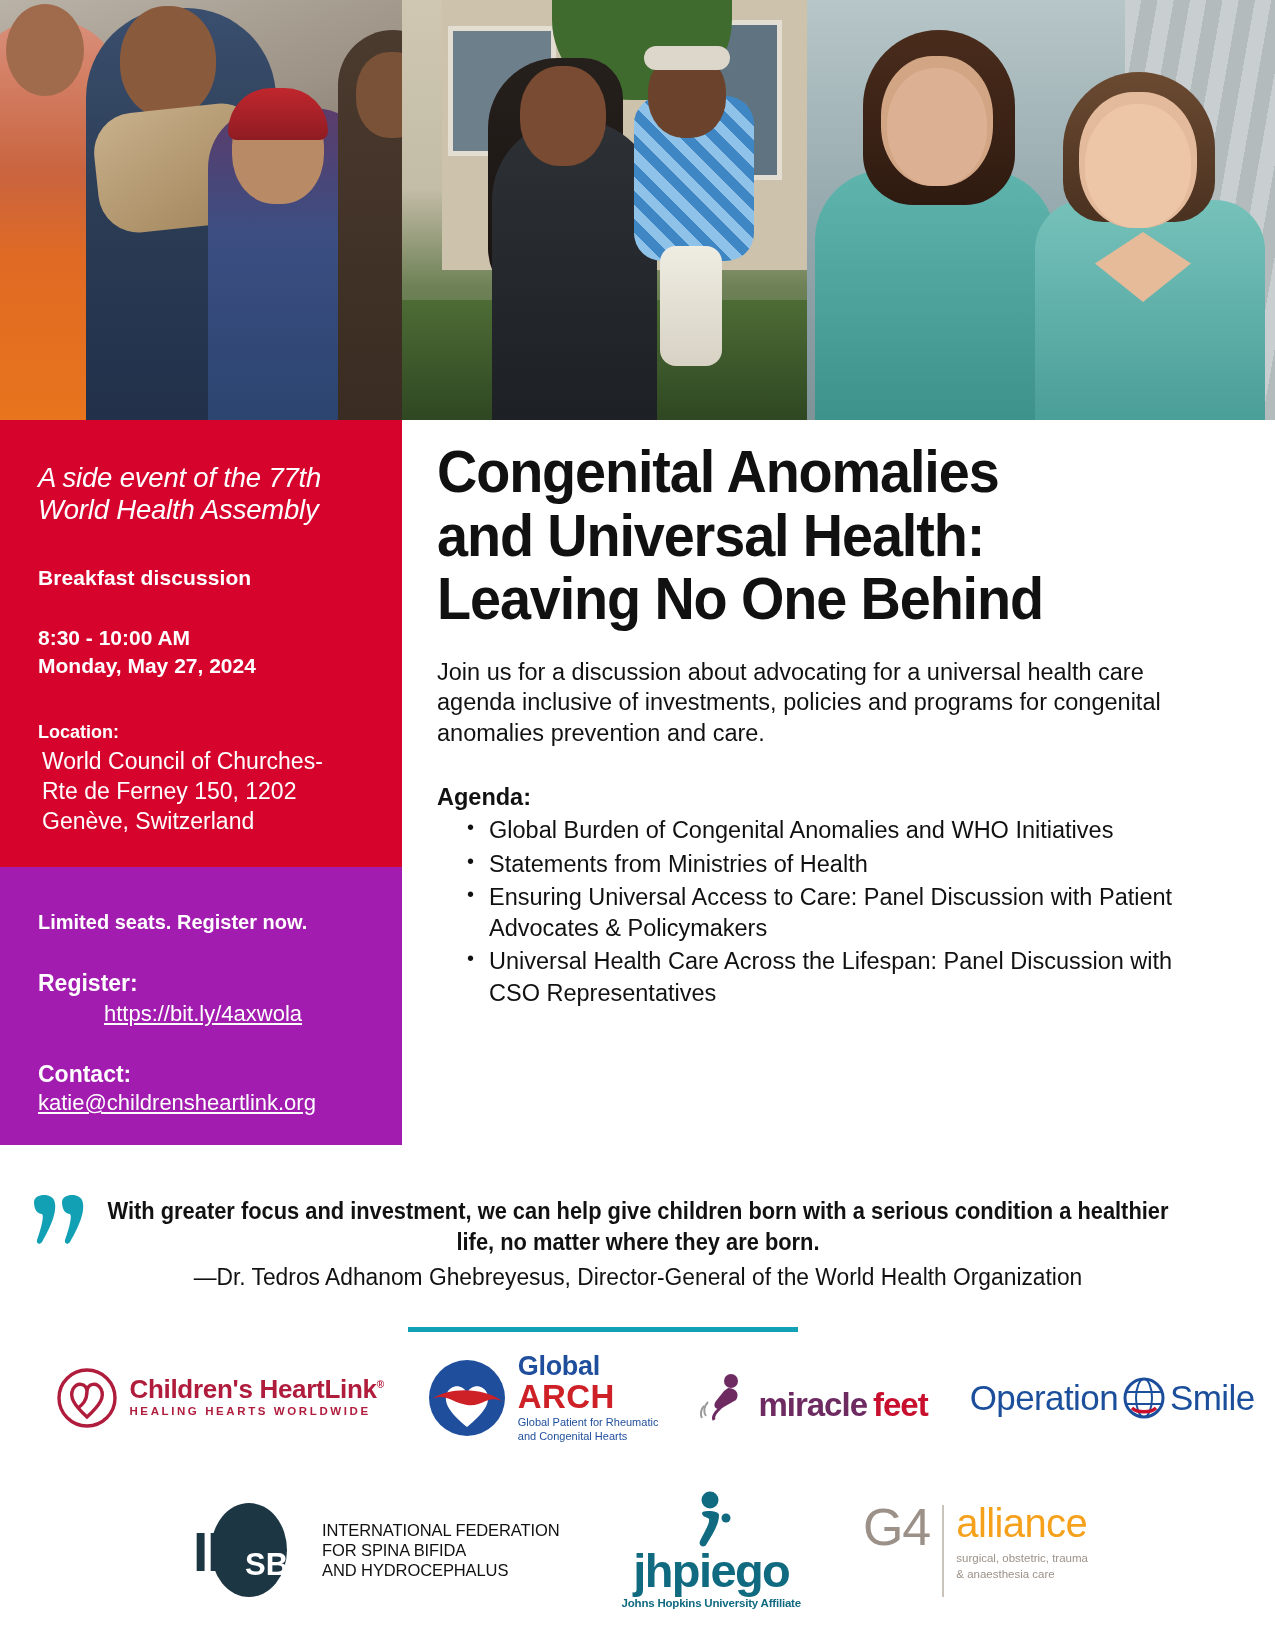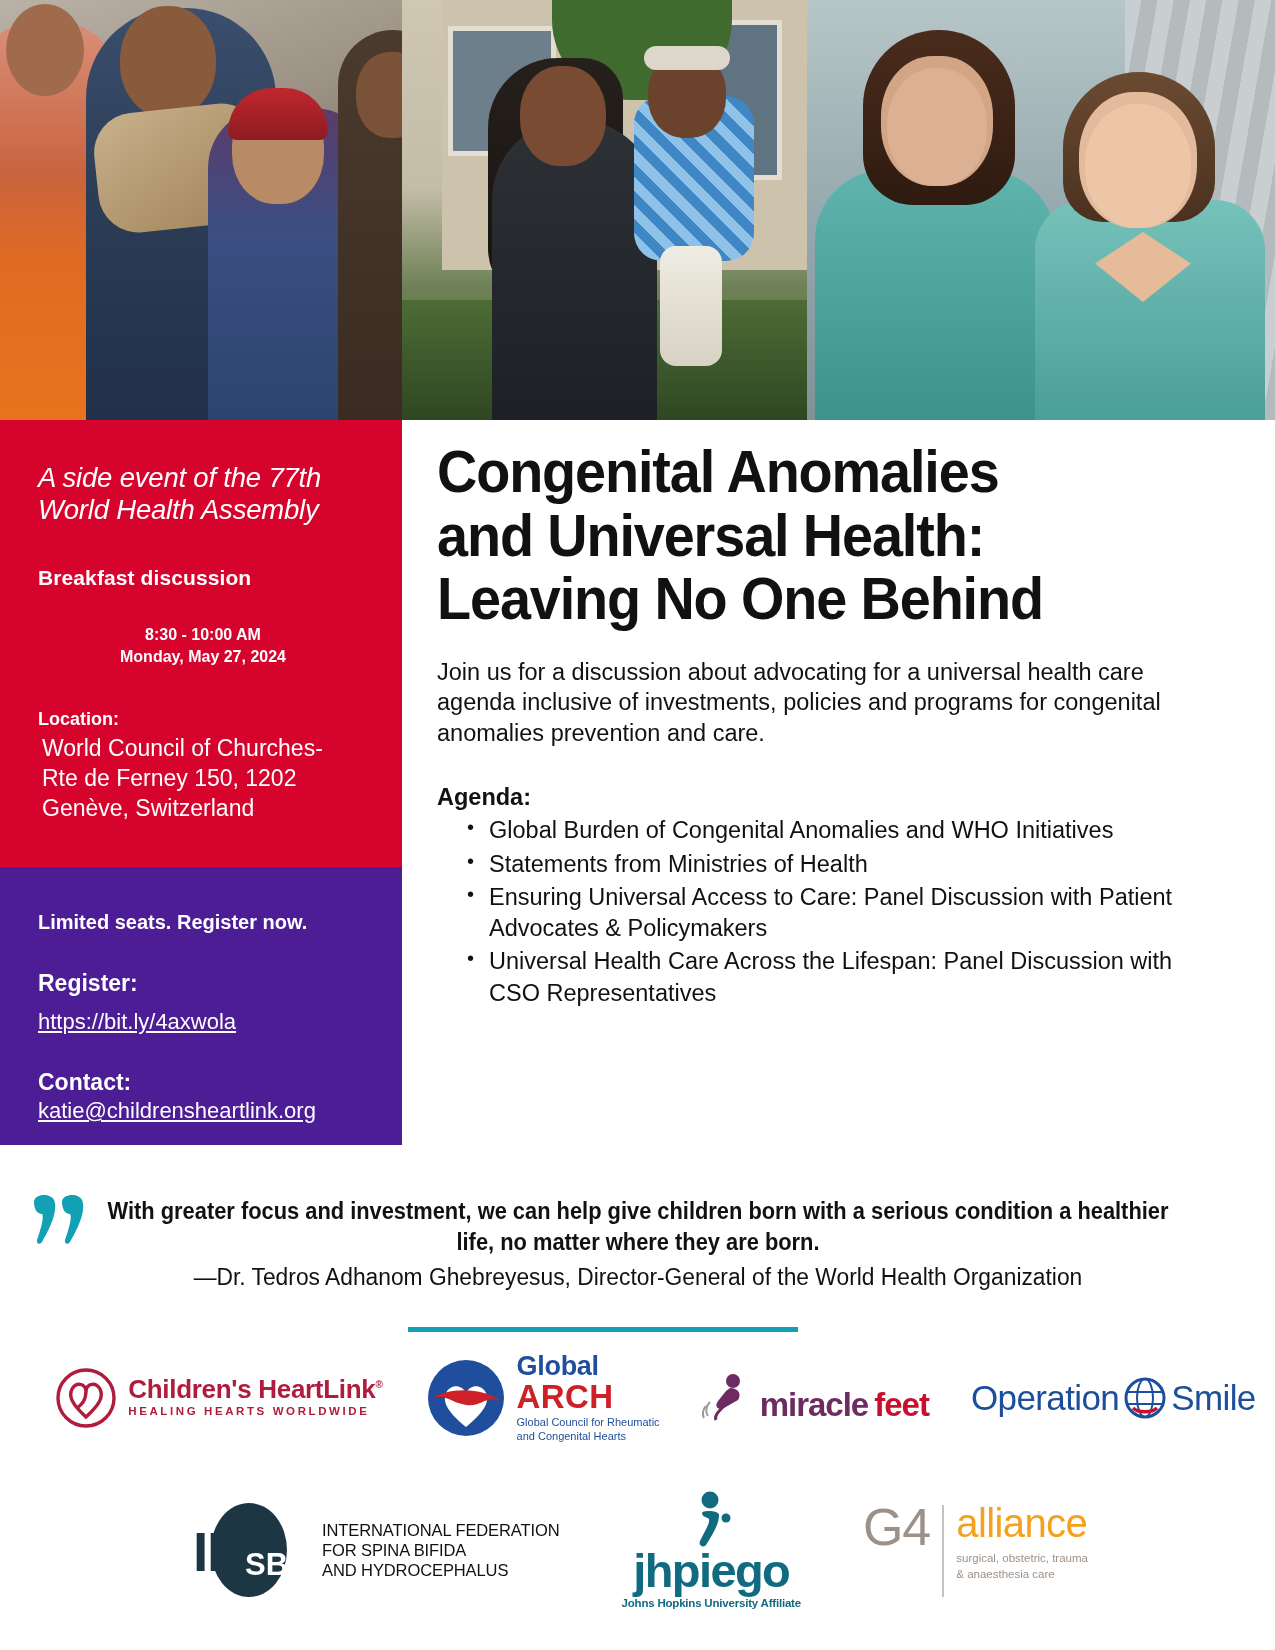--- a/index.html
+++ b/index.html
@@ -68,31 +68,31 @@
   .p3 .ghead{position:absolute;left:272px;top:92px;width:118px;height:136px;border-radius:46%;background:#e3bb9c;}
   .p3 .ghair{position:absolute;left:256px;top:72px;width:152px;height:150px;border-radius:76px 76px 40px 40px;
       background:linear-gradient(180deg,#6b4a31,#4a3120);}
   .p3 .gface{position:absolute;left:278px;top:104px;width:106px;height:124px;border-radius:48%;background:#ecc6a7;}
   .p3 .hands{position:absolute;left:288px;top:232px;width:96px;height:70px;background:#e5bb9a;
       clip-path:polygon(50% 0%,100% 45%,50% 100%,0% 45%);}
 
   
   .leftcol{position:absolute;left:0;top:420px;width:402px;}
   .redpanel{background:#D6032C;color:#fff;padding:42px 34px 34px 38px;box-sizing:border-box;height:447px;}
-  .tealpanel{background:#4c1d95;color:#fff;padding:44px 34px 34px 38px;box-sizing:border-box;height:278px;}
+  .tealpanel{background:#a21caf;color:#fff;padding:44px 34px 34px 38px;box-sizing:border-box;height:278px;}
 
   .kicker{font-style:italic;font-weight:normal;font-size:27.5px;line-height:1.17;letter-spacing:-0.2px;margin:0 0 40px 0;}
   .subhead{font-weight:bold;font-size:21px;margin:0 0 34px 0;letter-spacing:0.1px;}
-  .timeblock{font-weight:bold;font-size:16px;line-height:1.33;margin:0 0 42px 0;text-align:center;}
+  .timeblock{font-weight:bold;font-size:21px;line-height:1.33;margin:0 0 42px 0;}
   .loclabel{font-weight:bold;font-size:18px;margin:0 0 2px 0;}
   .locbody{font-size:23px;line-height:1.3;font-weight:400;margin:4px;}
 
   .seats{font-weight:bold;font-size:20px;margin:0 0 36px 0;}
   .reglabel{font-weight:bold;font-size:23px;margin:0 0 2px 0;}
-  .reglink{font-size:22px;font-weight:300;text-decoration:underline;color:#fff;display:block;margin:12px 0 34px 0;}
+  .reglink{font-size:22px;font-weight:300;text-decoration:underline;color:#fff;display:block;margin:4px 0 34px 0;text-align:center;}
   .contlabel{font-weight:bold;font-size:23px;margin:0 0 2px 0;}
   .contlink{font-size:22px;font-weight:300;text-decoration:underline;color:#fff;display:block;}
 
   
   .rightcol{position:absolute;left:437px;top:440px;width:748px;}
   .title{font-family:"Liberation Sans Narrow","Liberation Sans",sans-serif;
       font-weight:bold;font-size:60px;line-height:1.06;letter-spacing:-1.2px;color:#111;
       margin:0 0 26px 0;transform:scaleX(0.93);transform-origin:left top;}
   .lede{font-size:23.5px;line-height:1.3;color:#111;margin:0 0 36px 0;font-weight:300;}
   .agendalabel{font-weight:bold;font-size:23.5px;color:#111;margin:0 0 4px 0;}
@@ -281,21 +281,21 @@
     <div class="logo garch">
       <svg class="mark" viewBox="0 0 82 82">
         <circle cx="41" cy="41" r="38" fill="#1F4E9C"></circle>
         <path d="M41 70 C24 56, 17 46, 21 36 C25 27, 37 27, 41 36 C45 27, 57 27, 61 36 C65 46, 58 56, 41 70 Z" fill="#fff"></path>
         <path d="M6 42 C22 30, 58 30, 76 44 C60 38, 58 50, 41 48 C26 46, 20 36, 6 42 Z" fill="#CE2027"></path>
       </svg>
       <div>
         <div class="g1">Global</div>
         <div class="g2">ARCH</div>
         <div class="g3">
-          <span>Global Council for Rheumatic</span><br><span>and Congenital Hearts</span>
+          <span>Global Patient for Rheumatic</span><br><span>and Congenital Hearts</span>
         </div>
       </div>
     </div>
 
     <div class="logo mf">
       <svg class="mark" viewBox="0 0 52 52">
         <circle cx="31" cy="9" r="7" fill="#6E2B62"></circle>
         <path d="M28 16 C36 16, 40 22, 36 28 L22 36 C16 39, 12 34, 16 29 L24 19 Z" fill="#6E2B62"></path>
         <path d="M22 34 C16 40, 12 44, 14 48" stroke="#6E2B62" stroke-width="3" fill="none"></path>
         <path d="M8 30 C4 34, 3 40, 6 44" stroke="#9a9a9a" stroke-width="2" fill="none"></path>

